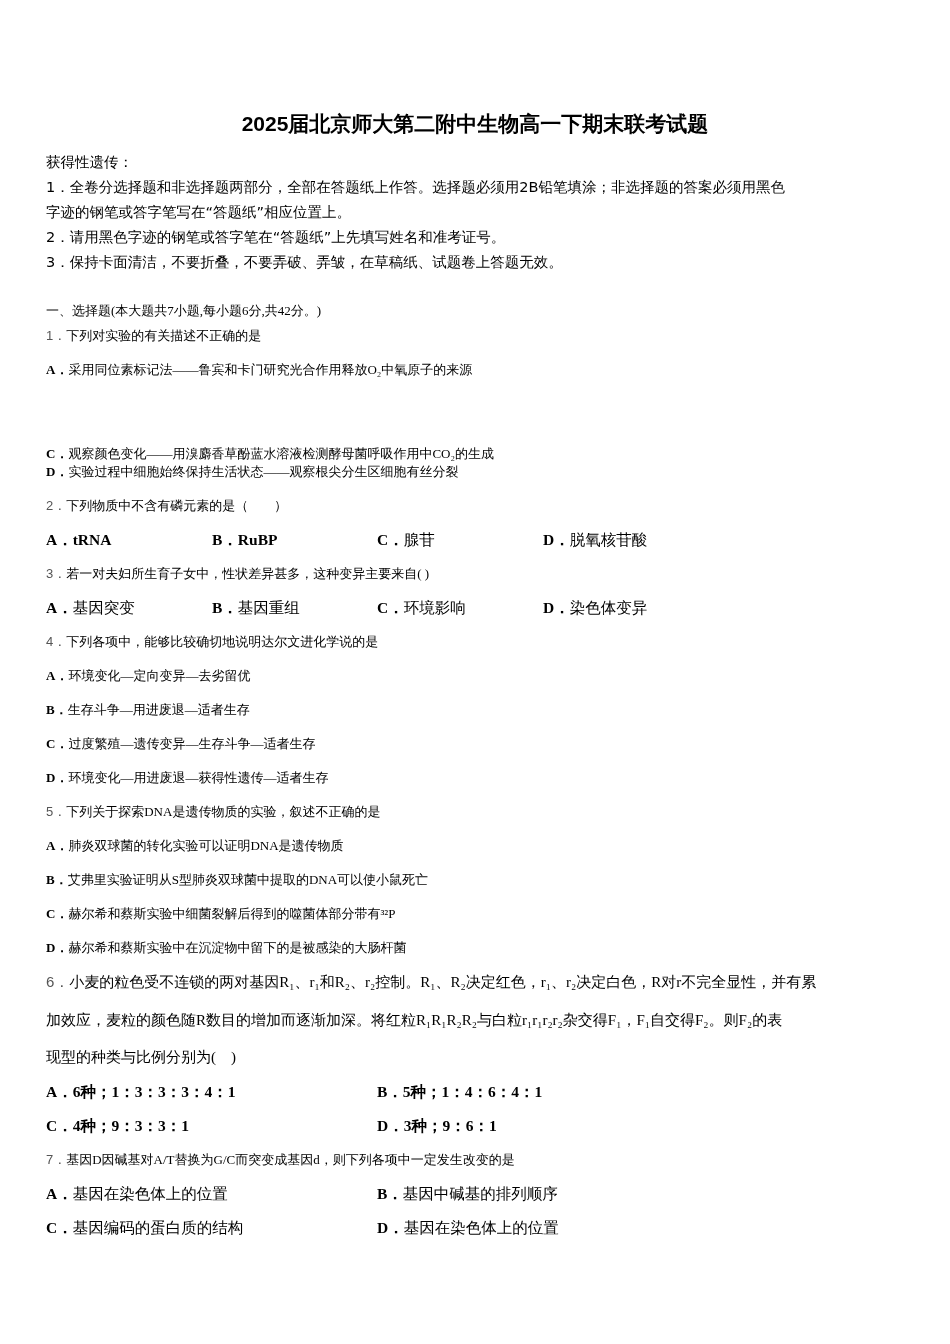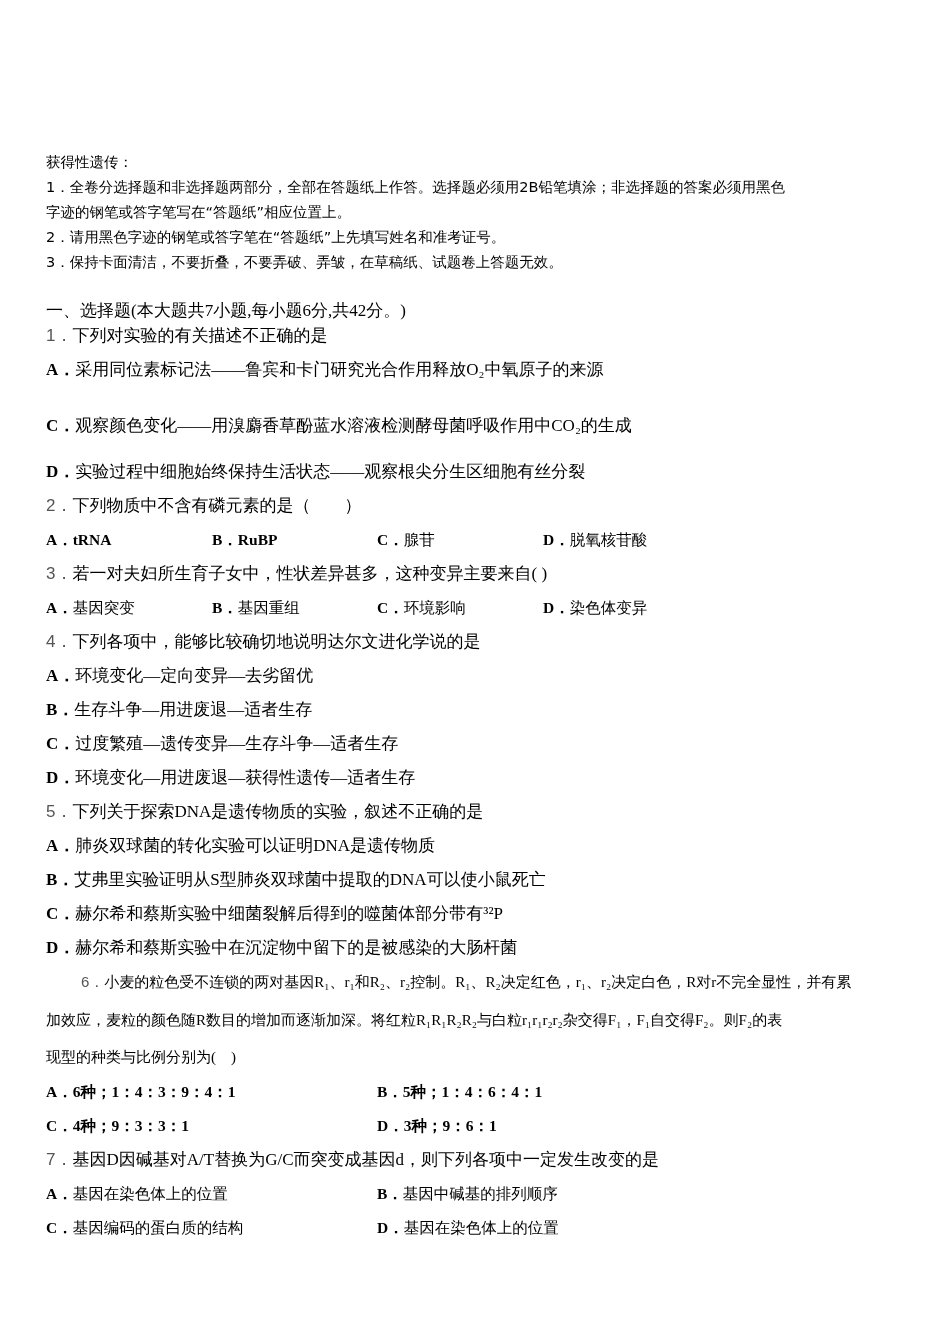--- a/index.html
+++ b/index.html
@@ -8,49 +8,50 @@
     font-family: "Liberation Serif", "DejaVu Serif", serif;
     color: #000;
   }
   .page { position: absolute; left: 0; top: 0; width: 950px; height: 1344px; }
   .title {
     position: absolute; top: 110px; left: 0; width: 950px; text-align: center;
     font-family: "Liberation Sans", "DejaVu Sans", sans-serif;
     font-weight: bold; font-size: 21px; letter-spacing: 0px;
   }
   .line {
-    position: absolute; left: 46px; font-size: 17px; white-space: nowrap;
+    position: absolute; left: 46px; font-size: 13px; white-space: nowrap;
     line-height: 20px;
   }
   .notice { font-family: "DejaVu Sans", "Liberation Sans", sans-serif; font-size: 14.5px; }
   .qnum { color: #555; font-family: "Liberation Sans", sans-serif; font-weight: normal; }
   .opt-letter { font-weight: bold; }
   b.en { font-weight: bold; }
   .optrow { position: absolute; left: 46px; font-size: 15.5px; line-height: 20px; white-space: nowrap; }
   .opt { position: absolute; white-space: nowrap; }
 </style>
 </head>
 <body>
 
 <div class="page">
 
+  <div class="title">2025届北京师大第二附中生物高一下期末联考试题</div>
 
   <div class="line notice" style="top:152px">获得性遗传：</div>
   <div class="line notice" style="top:177px">1．全卷分选择题和非选择题两部分，全部在答题纸上作答。选择题必须用2B铅笔填涂；非选择题的答案必须用黑色</div>
   <div class="line notice" style="top:202px">字迹的钢笔或答字笔写在“答题纸”相应位置上。</div>
   <div class="line notice" style="top:227px">2．请用黑色字迹的钢笔或答字笔在“答题纸”上先填写姓名和准考证号。</div>
   <div class="line notice" style="top:252px">3．保持卡面清洁，不要折叠，不要弄破、弄皱，在草稿纸、试题卷上答题无效。</div>
 
   <div class="line" style="top:301px">一、选择题(本大题共7小题,每小题6分,共42分。)</div>
 
   <div class="line" style="top:326px">
     <span class="qnum">1．</span><span>下列对实验的有关描述不正确的是</span>
   </div>
   <div class="line" style="top:360px"><span class="opt-letter">A．</span><span>采用同位素标记法——鲁宾和卡门研究光合作用释放O₂中氧原子的来源</span></div>
-  <div class="line" style="top:416px"><span class="opt-letter">C．</span><span>观察颜色变化——用溴麝香草酚蓝水溶液检测酵母菌呼吸作用中CO₂的生成</span></div>
+  <div class="line" style="top:444px"><span class="opt-letter">C．</span><span>观察颜色变化——用溴麝香草酚蓝水溶液检测酵母菌呼吸作用中CO₂的生成</span></div>
   <div class="line" style="top:462px"><span class="opt-letter">D．</span><span>实验过程中细胞始终保持生活状态——观察根尖分生区细胞有丝分裂</span></div>
 
   <div class="line" style="top:496px">
     <span class="qnum">2．</span><span>下列物质中不含有磷元素的是（　　）</span>
   </div>
   <div class="optrow" style="top:530px; width:860px; height:20px;">
     <span class="opt" style="left:0"><span class="opt-letter">A．</span><b class="en">tRNA</b></span>
     <span class="opt" style="left:166px"><span class="opt-letter">B．</span><b class="en">RuBP</b></span>
     <span class="opt" style="left:331px"><span class="opt-letter">C．</span><span>腺苷</span></span>
     <span class="opt" style="left:497px"><span class="opt-letter">D．</span><span>脱氧核苷酸</span></span>
@@ -75,27 +76,27 @@
   <div class="line" style="top:768px"><span class="opt-letter">D．</span><span>环境变化—用进废退—获得性遗传—适者生存</span></div>
 
   <div class="line" style="top:802px">
     <span class="qnum">5．</span><span>下列关于探索DNA是遗传物质的实验，叙述不正确的是</span>
   </div>
   <div class="line" style="top:836px"><span class="opt-letter">A．</span><span>肺炎双球菌的转化实验可以证明DNA是遗传物质</span></div>
   <div class="line" style="top:870px"><span class="opt-letter">B．</span><span>艾弗里实验证明从S型肺炎双球菌中提取的DNA可以使小鼠死亡</span></div>
   <div class="line" style="top:904px"><span class="opt-letter">C．</span><span>赫尔希和蔡斯实验中细菌裂解后得到的噬菌体部分带有³²P</span></div>
   <div class="line" style="top:938px"><span class="opt-letter">D．</span><span>赫尔希和蔡斯实验中在沉淀物中留下的是被感染的大肠杆菌</span></div>
 
-  <div class="line" style="top:972px; font-size:15px;margin-left:35px;">
+  <div class="line" style="top:972px; font-size:15px;">
     <span class="qnum">6．</span><span>小麦的粒色受不连锁的两对基因R₁、r₁和R₂、r₂控制。R₁、R₂决定红色，r₁、r₂决定白色，R对r不完全显性，并有累</span>
   </div>
   <div class="line" style="top:1010px; font-size:15px;">加效应，麦粒的颜色随R数目的增加而逐渐加深。将红粒R₁R₁R₂R₂与白粒r₁r₁r₂r₂杂交得F₁，F₁自交得F₂。则F₂的表</div>
   <div class="line" style="top:1047px; font-size:15px;">现型的种类与比例分别为(　)</div>
   <div class="optrow" style="top:1082px; width:860px; height:20px;">
-    <span class="opt" style="left:0"><span class="opt-letter">A．</span><b class="en">6种；1：4：3：9：4：1</b></span>
+    <span class="opt" style="left:0"><span class="opt-letter">A．</span><b class="en">6种；1：3：3：3：4：1</b></span>
     <span class="opt" style="left:331px"><span class="opt-letter">B．</span><b class="en">5种；1：4：6：4：1</b></span>
   </div>
   <div class="optrow" style="top:1116px; width:860px; height:20px;">
     <span class="opt" style="left:0"><span class="opt-letter">C．</span><b class="en">4种；9：3：3：1</b></span>
     <span class="opt" style="left:331px"><span class="opt-letter">D．</span><b class="en">3种；9：6：1</b></span>
   </div>
 
   <div class="line" style="top:1150px">
     <span class="qnum">7．</span><span>基因D因碱基对A/T替换为G/C而突变成基因d，则下列各项中一定发生改变的是</span>
   </div>

